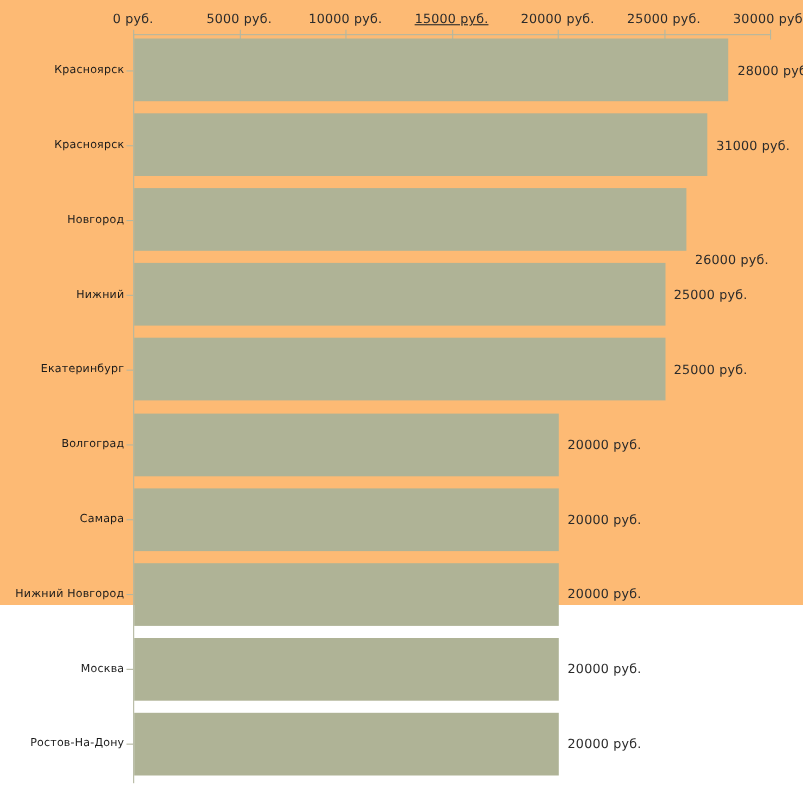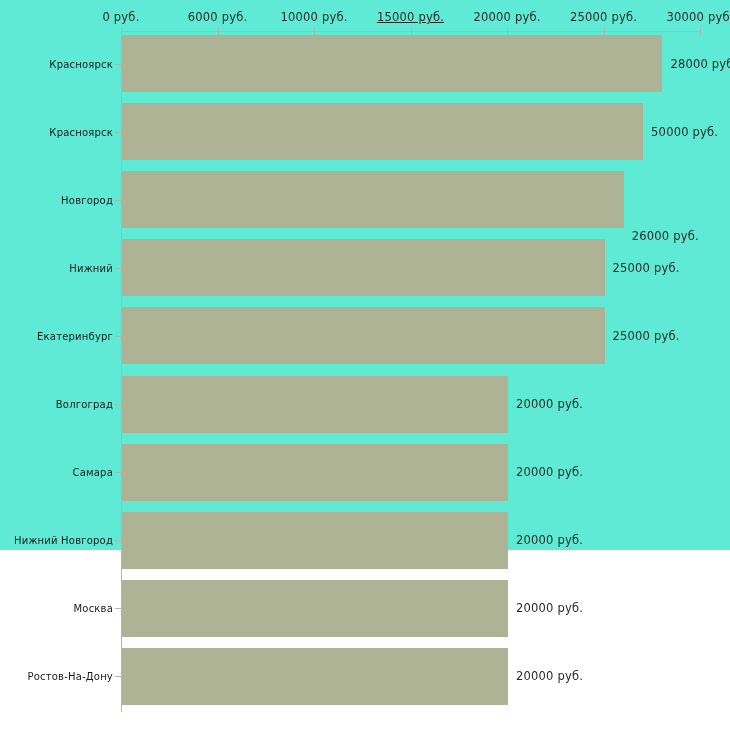--- a/index.html
+++ b/index.html
@@ -11,21 +11,21 @@
     width: 730px;
     height: 730px;
     font-family: "DejaVu Sans", sans-serif;
     overflow: hidden;
   }
 
   #chart-root {
     position: relative;
     width: 730px;
     height: 550px;
-    background: #5eead4;
+    background: #fdba74;
   }
 
   
   
   .plot-area {
     position: absolute;
     left: 0;
     top: 0;
     width: 730px;
     height: 730px;
@@ -115,21 +115,21 @@
 <div id="chart-root">
   <div class="plot-area">
 
     <div class="axis-line"></div>
     <div class="axis-line-vertical"></div>
 
     <div id="xticks-container">
         <div class="xtick" style="left: 121px;"></div>
         <div class="xtick-label" style="left: 121px;">0 руб.</div>
         <div class="xtick" style="left: 217.5px;"></div>
-        <div class="xtick-label" style="left: 217.5px;">6000 руб.</div>
+        <div class="xtick-label" style="left: 217.5px;">5000 руб.</div>
         <div class="xtick" style="left: 314px;"></div>
         <div class="xtick-label" style="left: 314px;">10000 руб.</div>
         <div class="xtick" style="left: 410.5px;"></div>
         <div class="xtick-label" style="left: 410.5px; text-decoration: underline;">15000 руб.</div>
         <div class="xtick" style="left: 507px;"></div>
         <div class="xtick-label" style="left: 507px;">20000 руб.</div>
         <div class="xtick" style="left: 603.5px;"></div>
         <div class="xtick-label" style="left: 603.5px;">25000 руб.</div>
         <div class="xtick" style="left: 700px;"></div>
         <div class="xtick-label" style="left: 700px;">30000 руб.</div>
@@ -143,21 +143,21 @@
         <div class="ytick" style="top: 404px;"></div>
         <div class="ytick" style="top: 472px;"></div>
         <div class="ytick" style="top: 540px;"></div>
         <div class="ytick" style="top: 608px;"></div>
         <div class="ytick" style="top: 676px;"></div>
       </div>
     <div id="bars-container">
         <div class="bar" style="top: 35px; width: 540.4px; background: rgb(175, 179, 150);"></div>
         <div class="bar-value" style="left: 670.4px; top: 63.5px;">28000 руб.</div>
         <div class="bar" style="top: 103.1px; width: 521.1px; background: rgb(175, 179, 150);"></div>
-        <div class="bar-value" style="left: 651.1px; top: 131.6px;">50000 руб.</div>
+        <div class="bar-value" style="left: 651.1px; top: 131.6px;">31000 руб.</div>
         <div class="bar" style="top: 171.2px; width: 501.8px; background: rgb(175, 179, 150);"></div>
         <div class="bar-value" style="left: 631.8px; top: 199.7px; margin-top: 36px;">26000 руб.</div>
         <div class="bar" style="top: 239.3px; width: 482.5px; background: rgb(175, 179, 150);"></div>
         <div class="bar-value" style="left: 612.5px; top: 267.8px;">25000 руб.</div>
         <div class="bar" style="top: 307.4px; width: 482.5px; background: rgb(175, 179, 150);"></div>
         <div class="bar-value" style="left: 612.5px; top: 335.9px;">25000 руб.</div>
         <div class="bar" style="top: 375.5px; width: 386px; background: rgb(175, 179, 150);"></div>
         <div class="bar-value" style="left: 516px; top: 404px;">20000 руб.</div>
         <div class="bar" style="top: 443.6px; width: 386px; background: rgb(175, 179, 150);"></div>
         <div class="bar-value" style="left: 516px; top: 472.1px;">20000 руб.</div>

